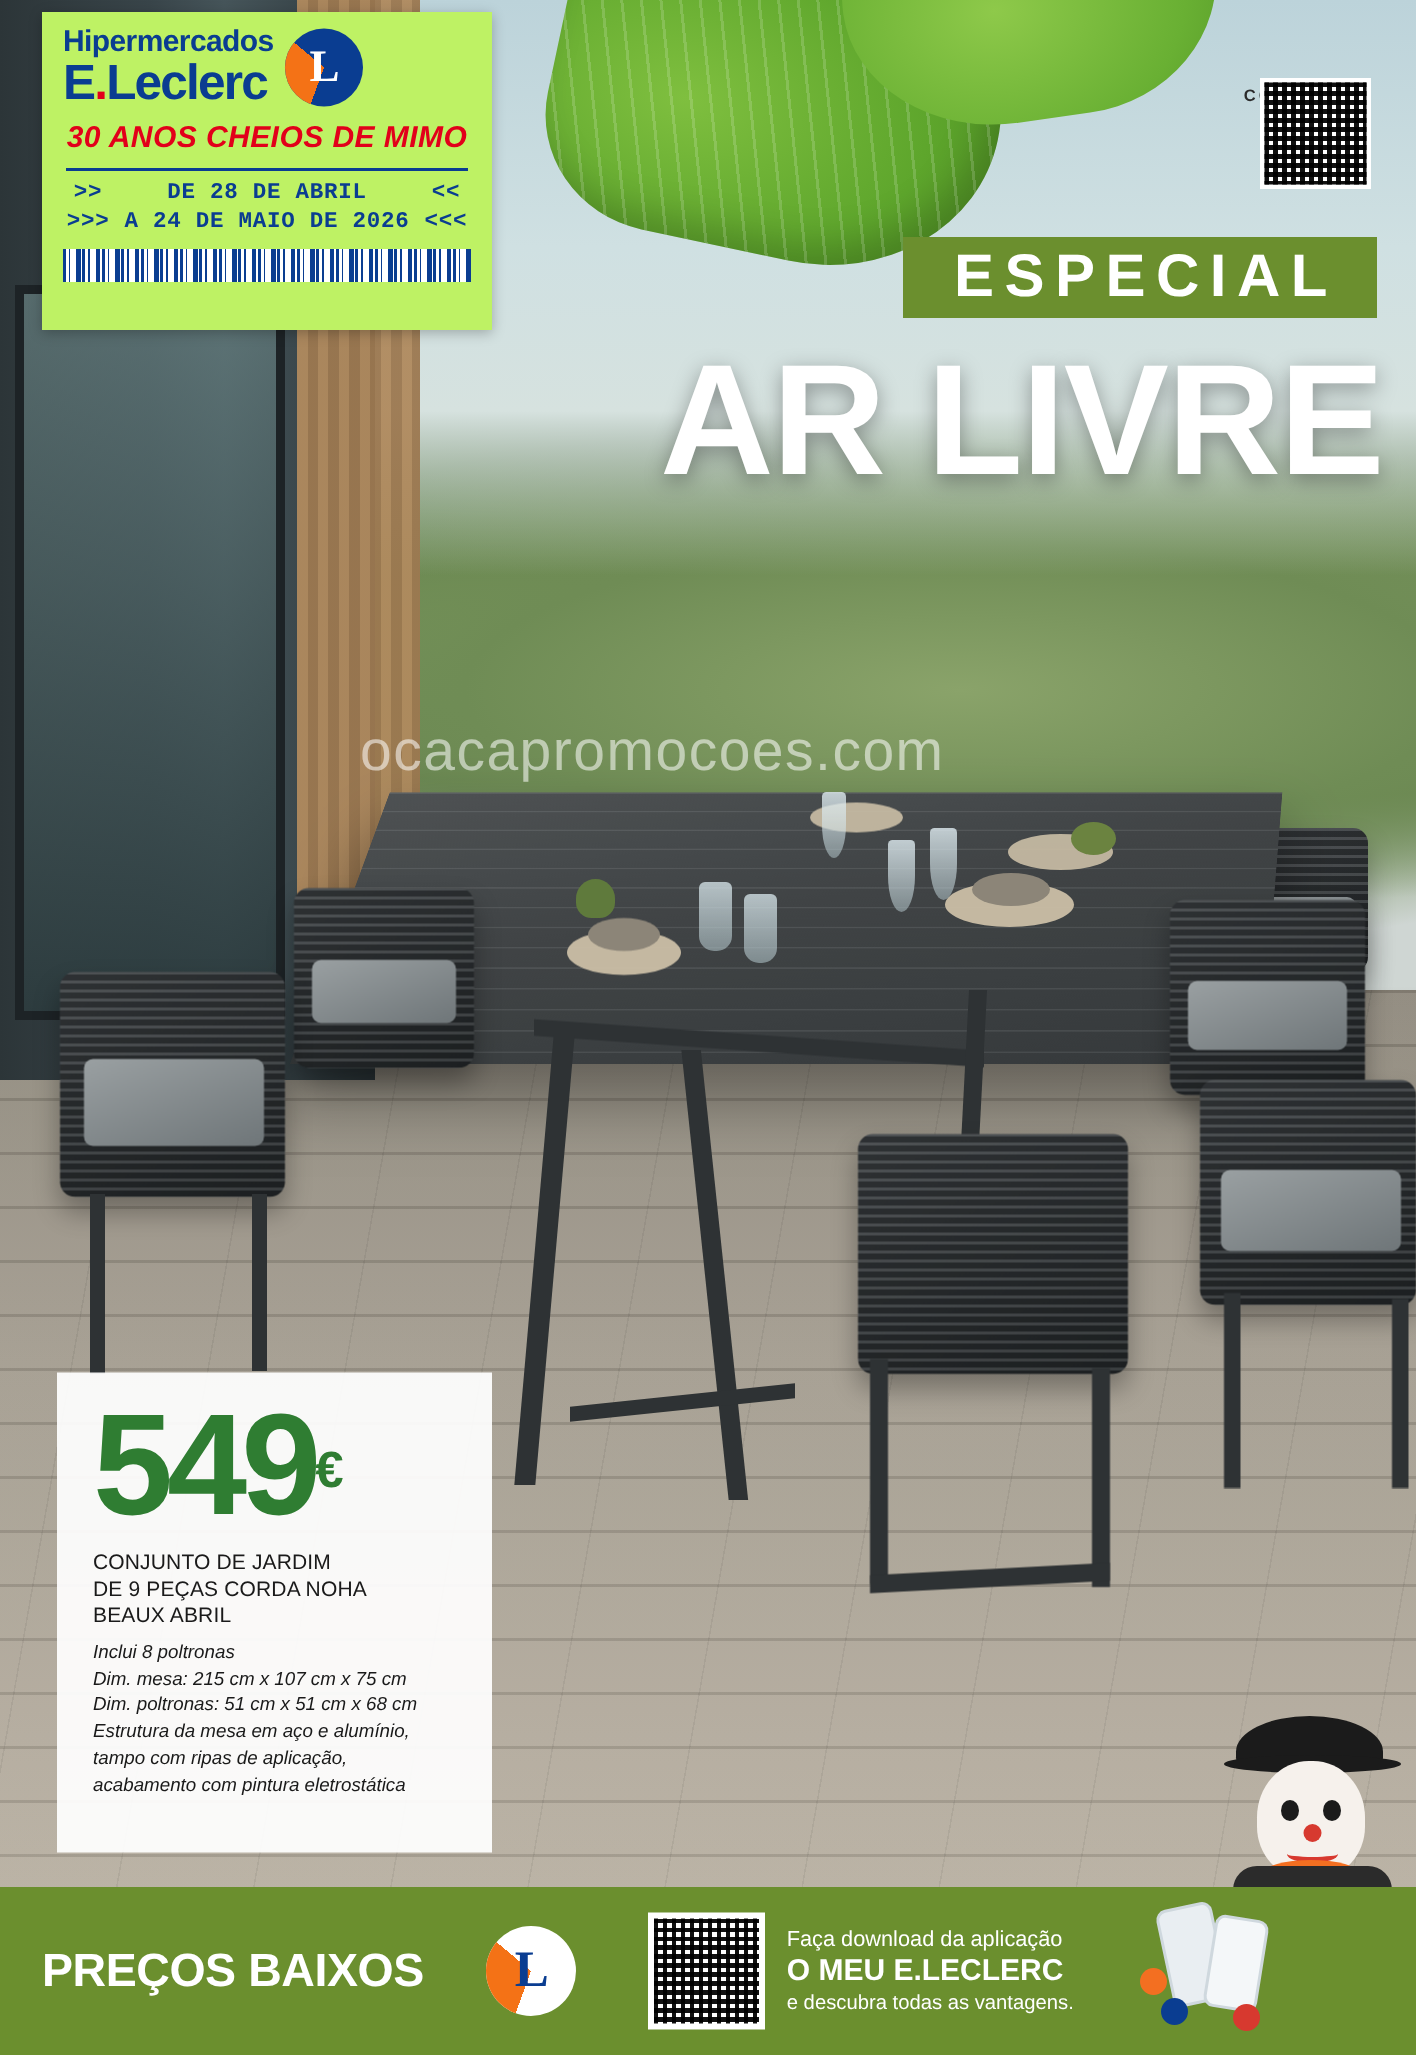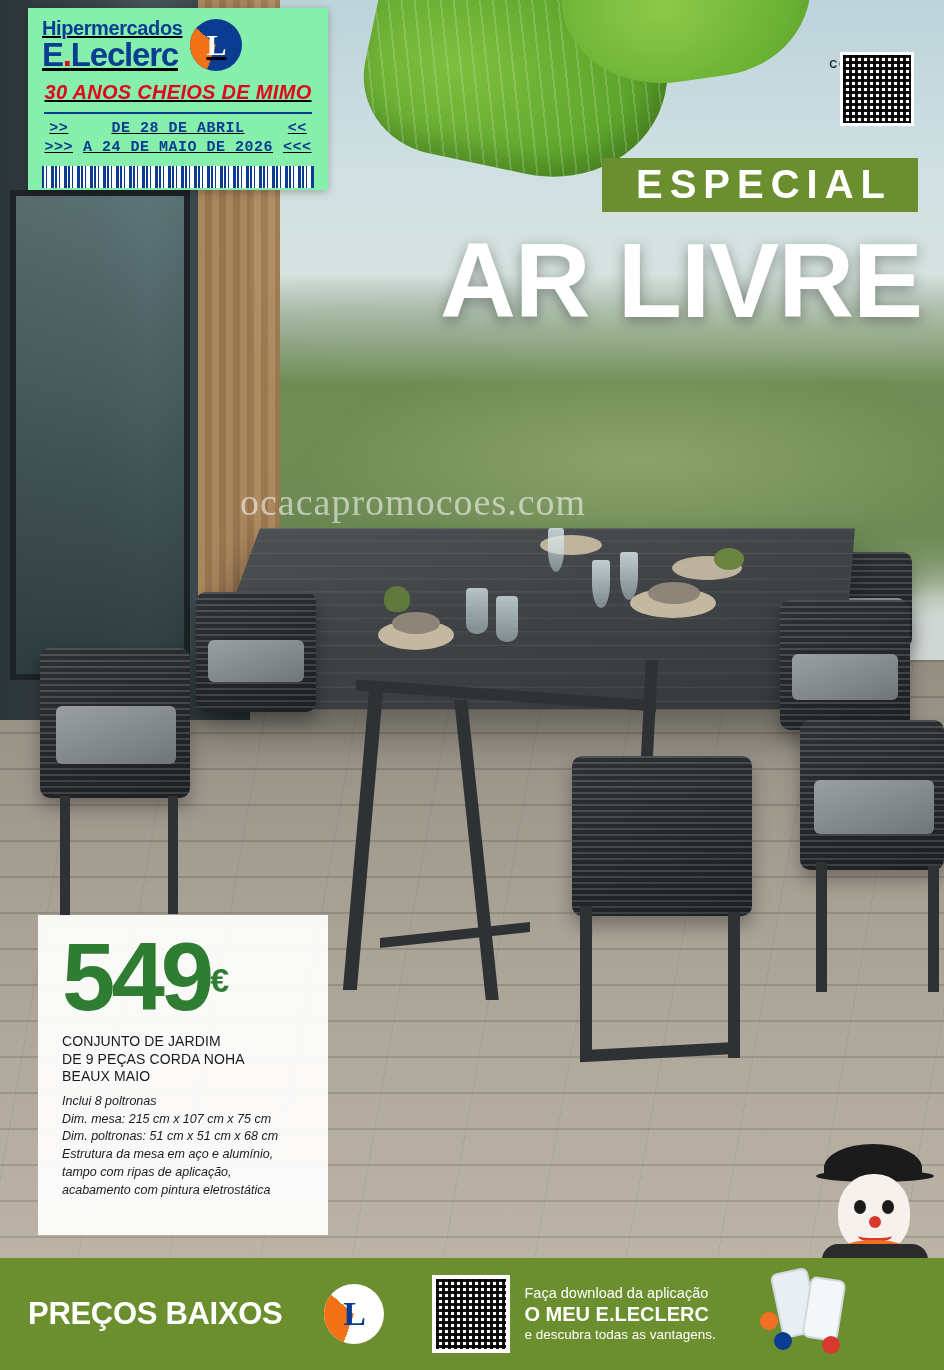--- a/index.html
+++ b/index.html
@@ -120,31 +120,30 @@
   }
   .rope::after{
     content:""; position:absolute; inset:0; border-radius:inherit;
     background: repeating-linear-gradient(to bottom, rgba(255,255,255,.10) 0 2px, rgba(0,0,0,.22) 2px 6px);
   }
 
   
   .watermark {
     position: absolute; left: 240px; top: 480px;
     font-size: 38px; color: rgba(255,255,255,.55);
-    letter-spacing: 1px; font-family: Liberation Serif, serif;
+    letter-spacing: 1px; font-family: Liberation Sans, sans-serif;
     white-space: nowrap;
   }
 
   
   .logo-card {
-    position: absolute; left: 28px; top: 8px; width: 300px; height: 182px;
-    background: #86efac;
+    position: absolute; left: 28px; top: 8px; width: 300px; height: 212px;
+    background: #bef264;
     box-shadow: 0 2px 8px rgba(0,0,0,.25);
     padding: 10px 14px 6px;
-    text-decoration: underline;
   }
   .brand-row { display:flex; align-items:center; gap:8px; }
   .brand-text { line-height: 1; }
   .brand-hiper {
     font-size: 20px; font-weight: bold; color:#0a3d91; letter-spacing:-.4px;
   }
   .brand-name {
     font-size: 33px; font-weight: bold; color:#0a3d91; letter-spacing:-1.2px;
   }
   .brand-name .dot { color:#e2001a; }
@@ -400,21 +399,21 @@
   <div class="ar-livre">AR LIVRE</div>
 
   <div class="price-card">
     <div class="price-row">
       <div class="price-num">549</div>
       <div class="price-cur">€</div>
     </div>
     <div class="prod-title">
       <div>CONJUNTO DE JARDIM</div>
       <div>DE 9 PEÇAS CORDA NOHA</div>
-      <div>BEAUX MAIO</div>
+      <div>BEAUX ABRIL</div>
     </div>
     <div class="prod-desc">
       <div>Inclui 8 poltronas</div>
       <div>Dim. mesa: 215 cm x 107 cm x 75 cm</div>
       <div>Dim. poltronas: 51 cm x 51 cm x 68 cm</div>
       <div>Estrutura da mesa em aço e alumínio,</div>
       <div>tampo com ripas de aplicação,</div>
       <div>acabamento com pintura eletrostática</div>
     </div>
   </div>

